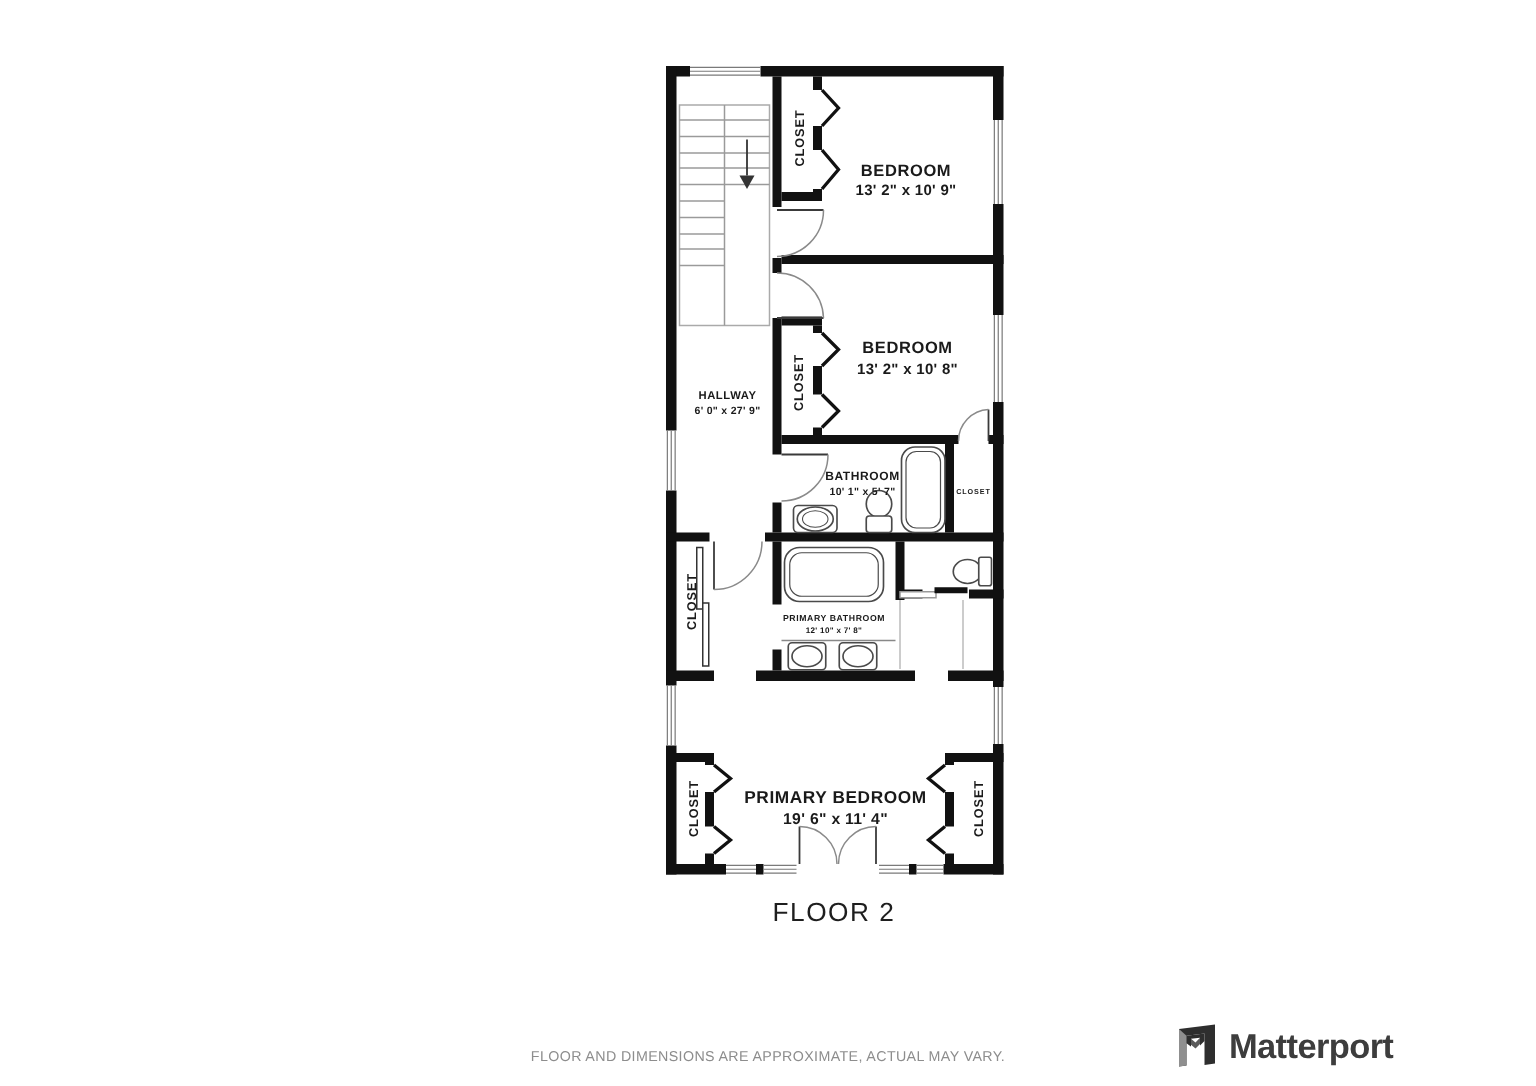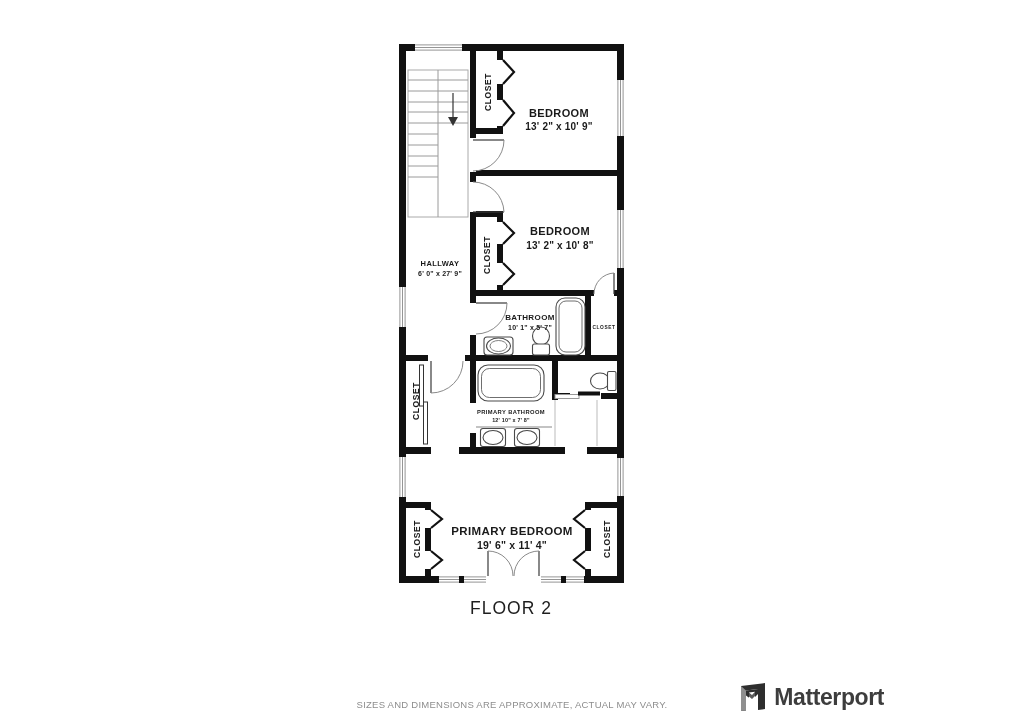--- a/index.html
+++ b/index.html
@@ -1,17 +1,17 @@
 <!DOCTYPE html>
 <html><head>
 <meta charset="utf-8">
 <style>
   html,body{margin:0;padding:0;background:#ffffff;}
   #page{position:relative;width:884px;height:724px;background:#ffffff;overflow:hidden;
-        font-family:"Liberation Sans", sans-serif;}
+        font-family:"Liberation Sans", sans-serif;padding-left:45px;}
   svg text{font-family:"Liberation Sans", sans-serif;fill:#1a1a1a;}
   .room-name{font-weight:700;letter-spacing:.4px;}
   .room-dims{font-weight:700;letter-spacing:.2px;}
   .closet-v{font-weight:700;letter-spacing:.6px;}
   .floor-title{font-size:17.5px;font-weight:500;letter-spacing:1px;fill:#1e1e1e;}
   #footer-disclaimer{position:absolute;left:0;top:699px;width:1024px;text-align:center;
         font-size:9.5px;color:#8d8d8d;letter-spacing:.25px;}
   #brand{position:absolute;right:0;top:681px;display:flex;align-items:center;gap:6px;}
   #brand .wordmark{font-size:23px;font-weight:700;color:#3d3d3d;letter-spacing:-0.4px;}
 </style>
@@ -205,21 +205,21 @@
     <text class="closet-v" font-size="8.5" x="416" y="401" transform="rotate(-90 416 401)" dominant-baseline="central">CLOSET</text>
     <text class="closet-v" font-size="8.5" x="417" y="539" transform="rotate(-90 417 539)" dominant-baseline="central">CLOSET</text>
     <text class="closet-v" font-size="8.5" x="607" y="539" transform="rotate(-90 607 539)" dominant-baseline="central">CLOSET</text>
     <text class="closet-v" font-size="4.8" x="604" y="329">CLOSET</text>
 
     <text class="floor-title" x="511" y="614">FLOOR 2</text>
   </g>
 </svg>
 
 
-<div id="footer-disclaimer">SIZES AND DIMENSIONS ARE APPROXIMATE, ACTUAL MAY VARY.</div>
+<div id="footer-disclaimer">FLOOR AND DIMENSIONS ARE APPROXIMATE, ACTUAL MAY VARY.</div>
 
 <div id="brand">
   <svg width="30" height="32" viewBox="0 0 30 32">
     <polygon points="3,5 27,2 27,28 3,30" fill="#ffffff"></polygon>
     <path d="M3,5 L27,2 L27,28 L20,29 L20,8 L8,9.5 L8,29.4 L3,30 Z" fill="#2e2e2e"></path>
     <path d="M3,5 L8,9.5 L8,29.4 L3,30 Z" fill="#8f8f8f"></path>
     <path d="M8,9.5 L20,8 L20,13 L14,19 L8,14.5 Z" fill="#2e2e2e"></path>
     <path d="M11,11.5 L17,10.8 L17,21 L14,23.5 L11,21 Z" fill="#ffffff"></path>
     <path d="M11,11.5 L14,14 L17,10.8 L17,15 L14,18 L11,15.5 Z" fill="#5a5a5a"></path>
   </svg>

